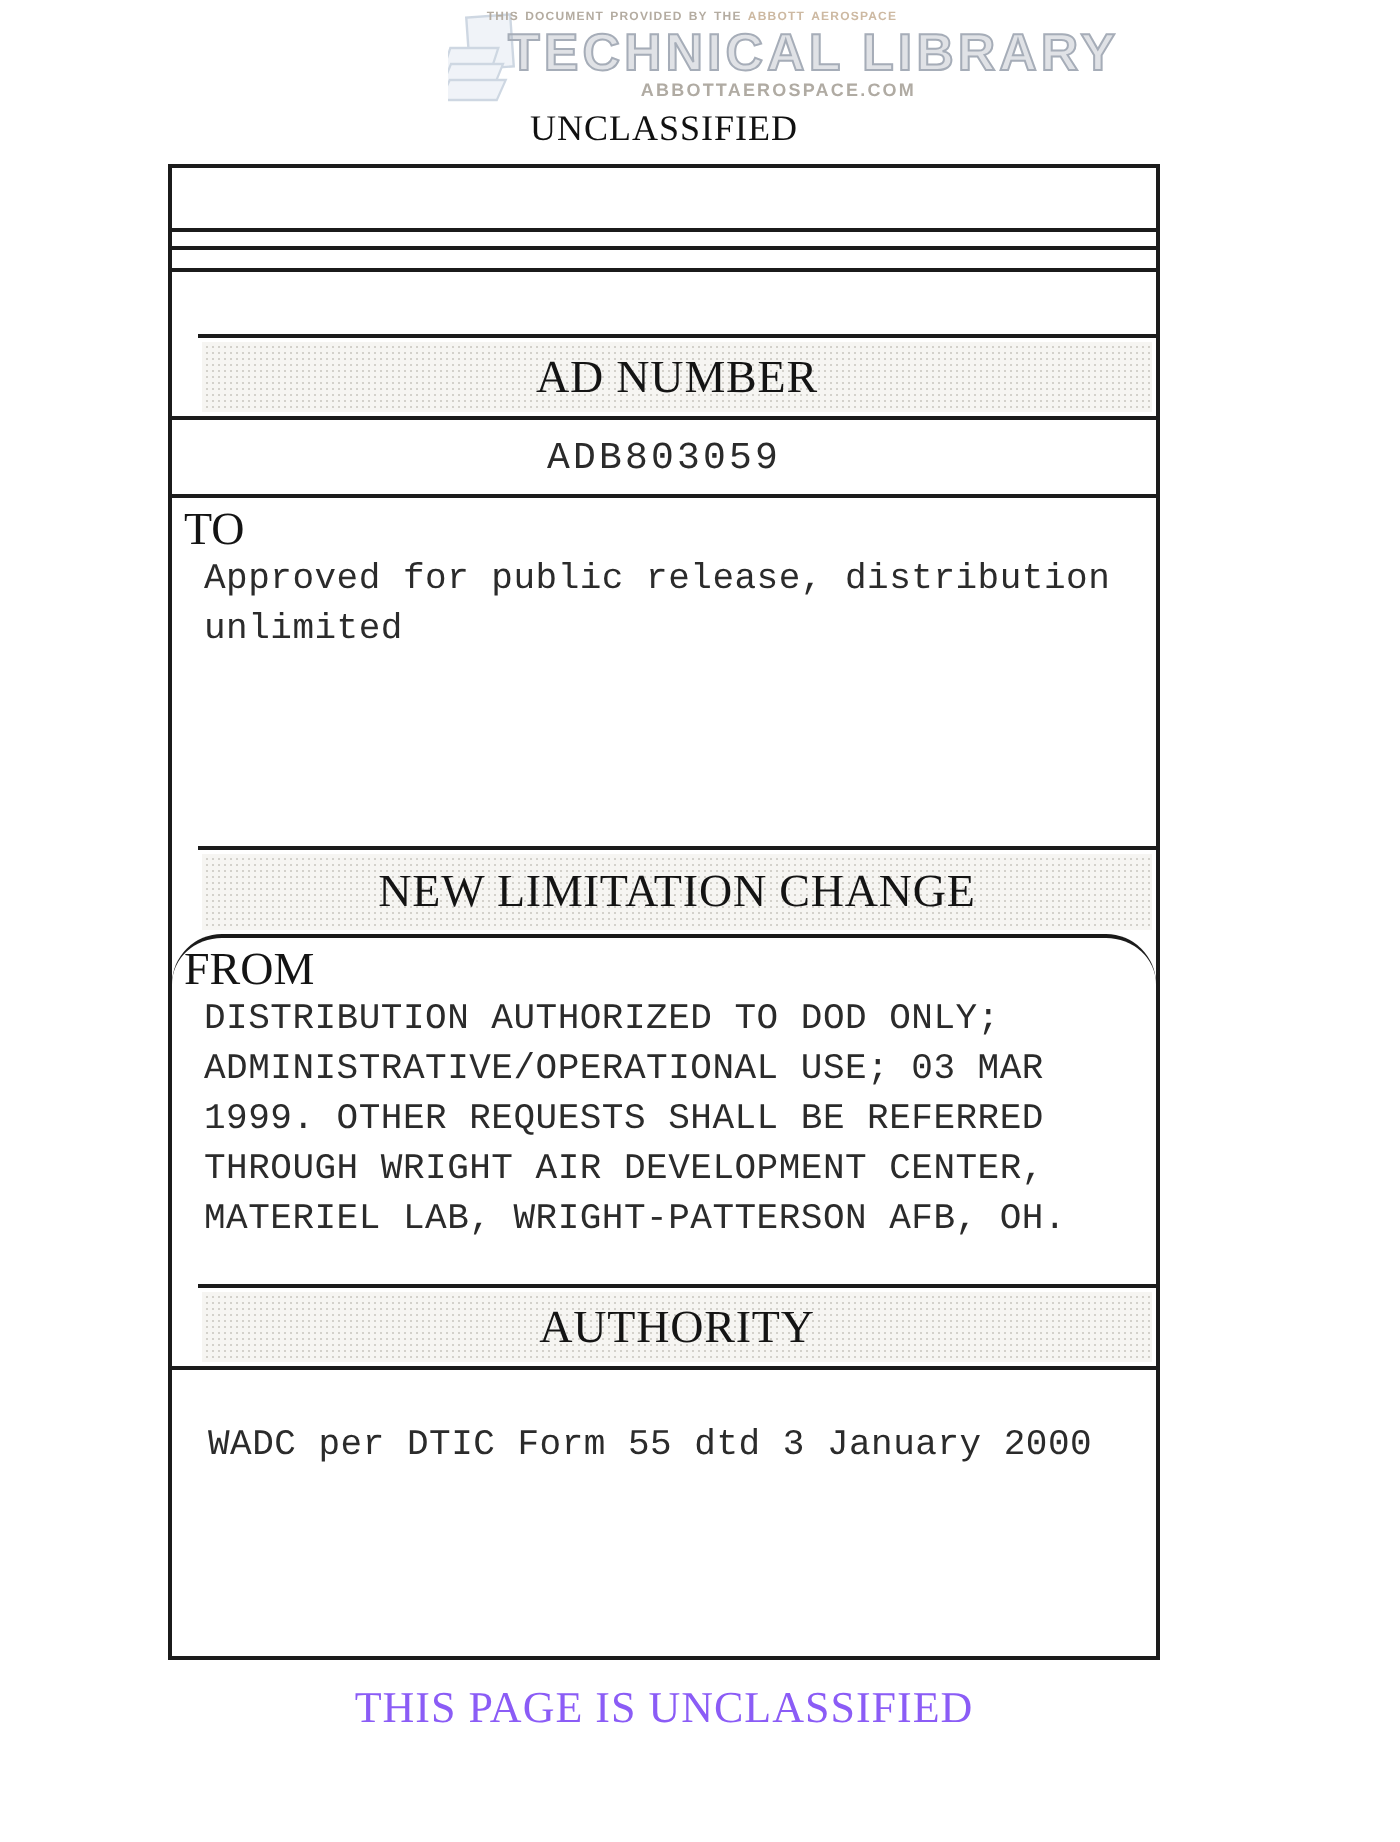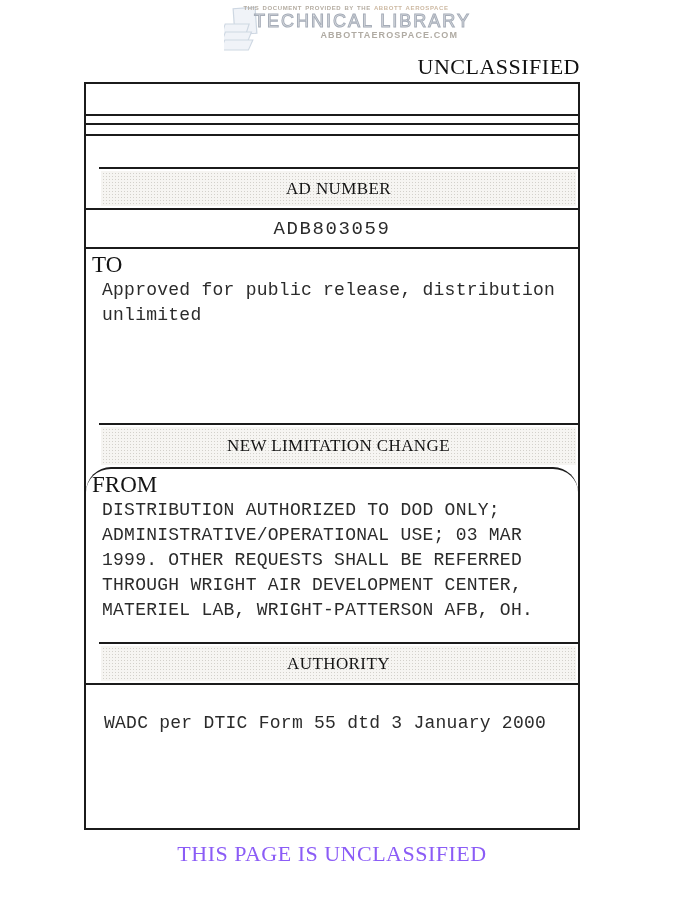--- a/index.html
+++ b/index.html
@@ -47,22 +47,22 @@
     white-space: nowrap;
     text-align: center;
     color: #b4aca1;
     font-weight: bold;
   }
   .brand-tagline .brand-co {
     color: #cdb9a2;
   }
   .brand-name {
     font-family: "Liberation Sans", sans-serif;
-    font-size: 18px;
-    font-weight: normal;
+    font-size: 26px;
+    font-weight: bold;
     letter-spacing: 2px;
     text-align: center;
     white-space: nowrap;
     color: rgba(166, 173, 184, 0.35);
     -webkit-text-stroke: 1px #a6adb8;
     margin-top: -1px;
     margin-left: 24px;
   }
   .brand-site {
     font-family: "Liberation Sans", sans-serif;
@@ -74,22 +74,22 @@
     padding-right: 4px;
     margin-top: -2px;
   }
 
   
   .top-banner {
     position: absolute;
     left: 84px;
     top: 54px;
     width: 496px;
-    text-align: right;
-    font-size: 22px;
+    text-align: center;
+    font-size: 18px;
     letter-spacing: 0.5px;
     color: #111;
   }
   .bottom-banner {
     position: absolute;
     left: 84px;
     top: 841px;
     width: 496px;
     text-align: center;
     font-size: 22px;
@@ -129,21 +129,21 @@
   .shaded {
     background-color: #f6f5f2;
     background-image: radial-gradient(circle, #d3d1cb 0.6px, rgba(0,0,0,0) 0.7px);
     background-size: 3px 3px;
     box-shadow: inset 0 0 0 2px #ffffff;
   }
   .header-cell {
     display: flex;
     align-items: center;
     justify-content: center;
-    font-size: 17px;
+    font-size: 23px;
     letter-spacing: 0.4px;
     color: #141414;
     margin-left: 13px;
   }
   .value-cell {
     display: flex;
     align-items: center;
     justify-content: center;
   }
   .mono {

